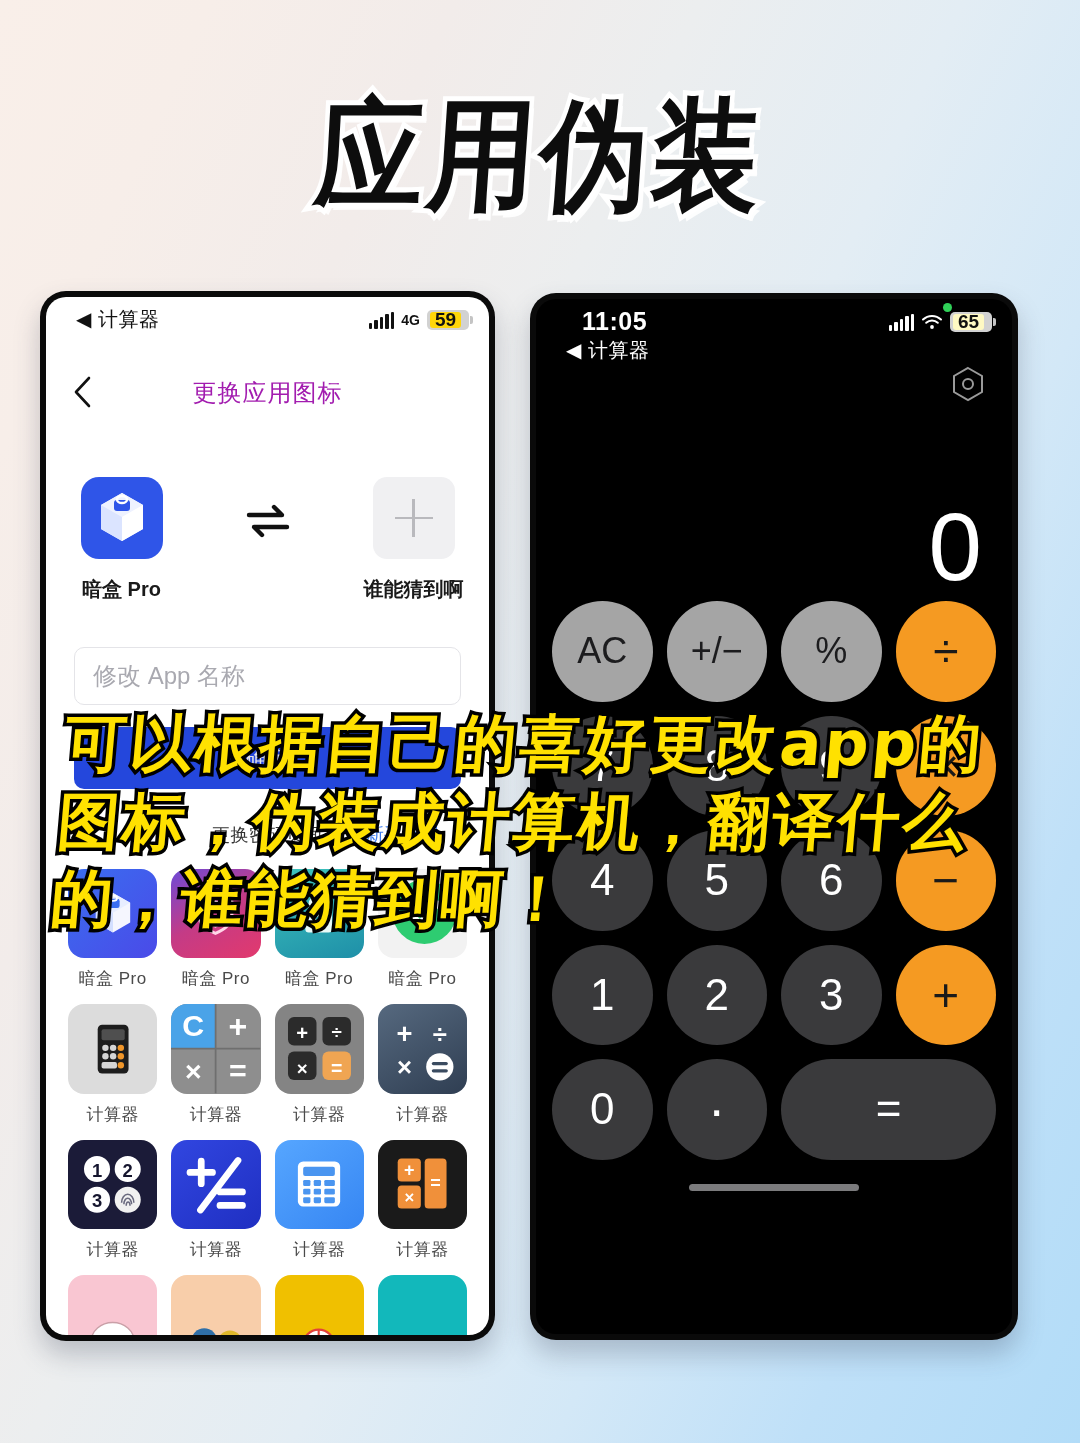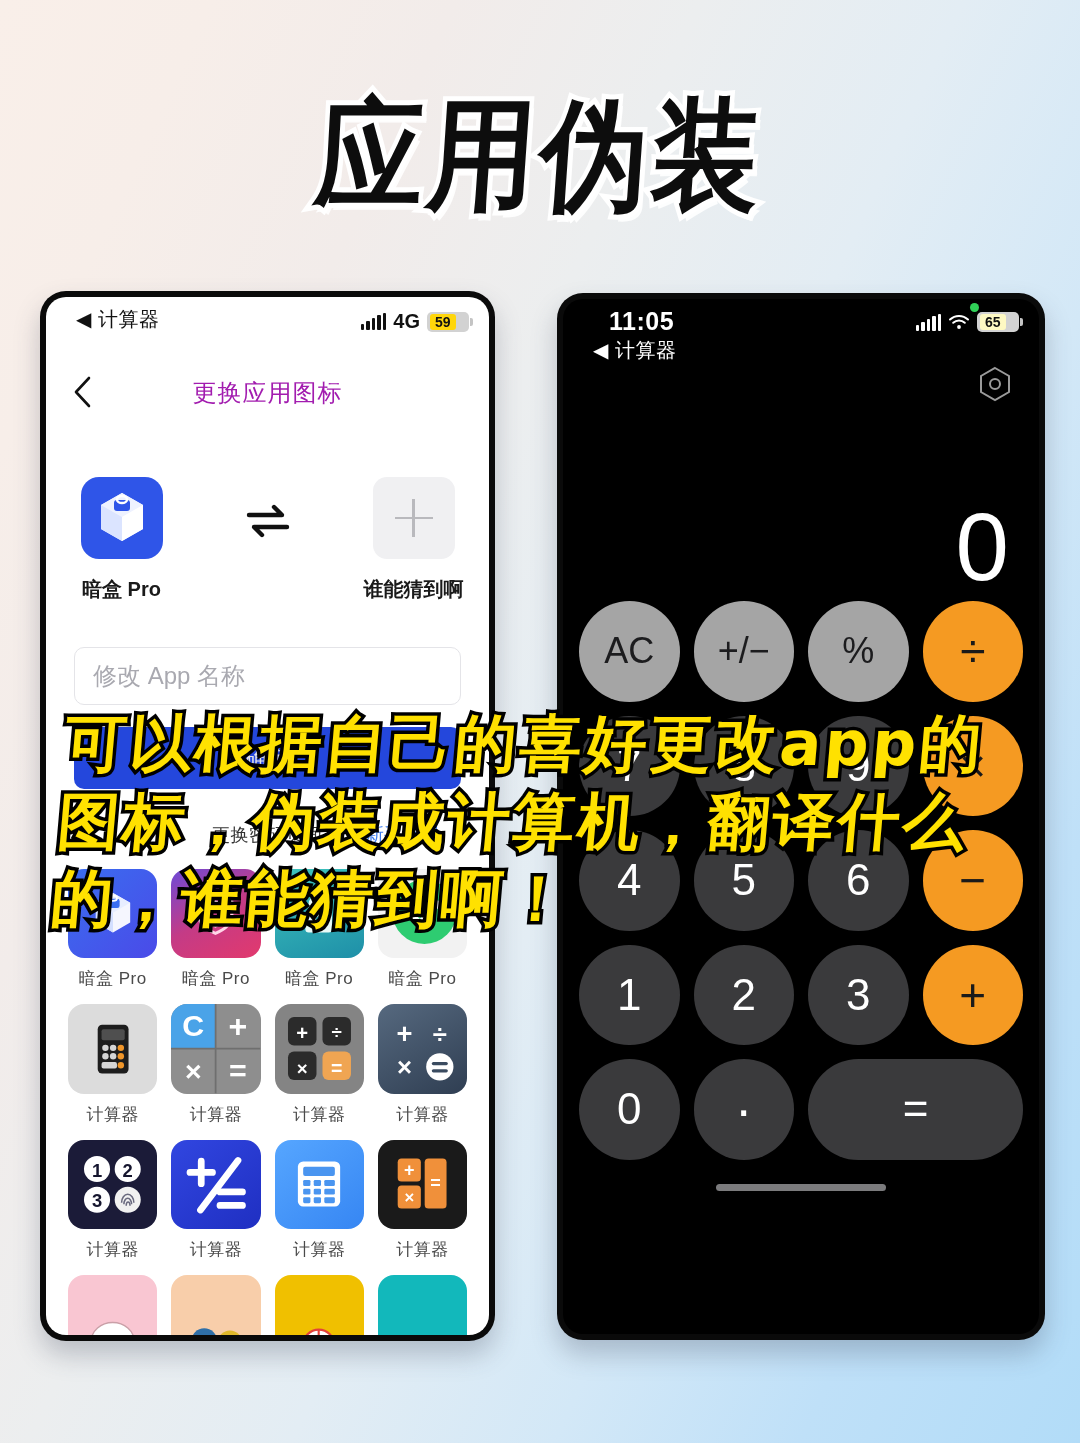--- a/index.html
+++ b/index.html
@@ -41,21 +41,21 @@
     box-shadow: 0 14px 26px rgba(60,70,90,0.28);
     overflow: hidden;
   }
   .phone-screen {
     position: absolute;
     inset: 6px;
     border-radius: 20px;
     overflow: hidden;
   }
   #phone-left  { left: 40px;  top: 291px; width: 455px; height: 1050px; }
-  #phone-right { left: 557px; top: 293px; width: 488px; height: 1047px; }
+  #phone-right { left: 530px; top: 293px; width: 488px; height: 1047px; }
   #phone-left .phone-screen  { background: #ffffff; }
   #phone-right .phone-screen { background: #000000; }
 
   
   .statusbar {
     position: relative; height: 66px; padding: 8px 22px 0 22px;
   }
   .sb-time {
     font-size: 25px; font-weight: 700; letter-spacing: .5px;
     margin-left: 24px;
@@ -68,34 +68,34 @@
     position: absolute; right: 20px; top: 13px;
     display: flex; align-items: center; gap: 7px;
   }
   .bars { display: flex; align-items: flex-end; gap: 2px; height: 17px; }
   .bars i { display: block; width: 3.5px; background: currentColor; border-radius: 1px; }
   .bars i:nth-child(1) { height: 6px; }
   .bars i:nth-child(2) { height: 9px; }
   .bars i:nth-child(3) { height: 12px; }
   .bars i:nth-child(4) { height: 15px; }
   .bars i:nth-child(5) { height: 17px; }
-  .net-label { font-size: 20px; font-weight: 600; }
+  .net-label { font-size: 14px; font-weight: 600; }
   .batt {
     position: relative; display: flex; align-items: center;
     height: 20px; min-width: 42px; border-radius: 5px;
     background: #d2d2d2; padding: 0 3px;
   }
   .batt::after {
     content: ""; position: absolute; right: -4px; top: 6px;
     width: 3px; height: 8px; border-radius: 0 2px 2px 0; background: #c4c4c4;
   }
   .batt .fill {
     display: flex; align-items: center; justify-content: center;
     height: 16px; border-radius: 3px; padding: 0 5px;
-    font-size: 14px; font-weight: 700; color: #111;
+    font-size: 19px; font-weight: 700; color: #111;
   }
   .light .sb-time, .light .sb-back { color: #111; }
   .light .bars, .light .net-label { color: #111; }
   .dark .sb-time, .dark .sb-back { color: #fff; }
   .dark .bars, .dark .net-label { color: #fff; }
   .greendot {
     position: absolute; right: 60px; top: 4px;
     width: 9px; height: 9px; border-radius: 50%; background: #30d158;
   }
   .wifi { width: 22px; height: 16px; position: relative; }

